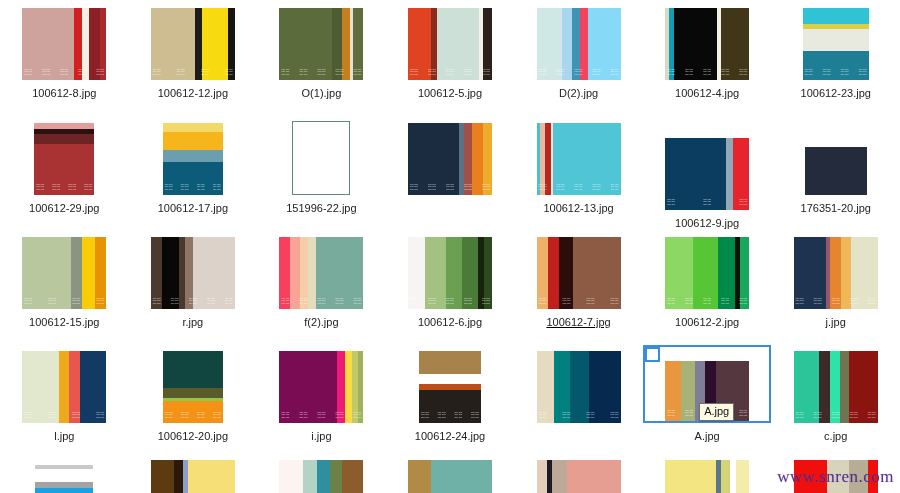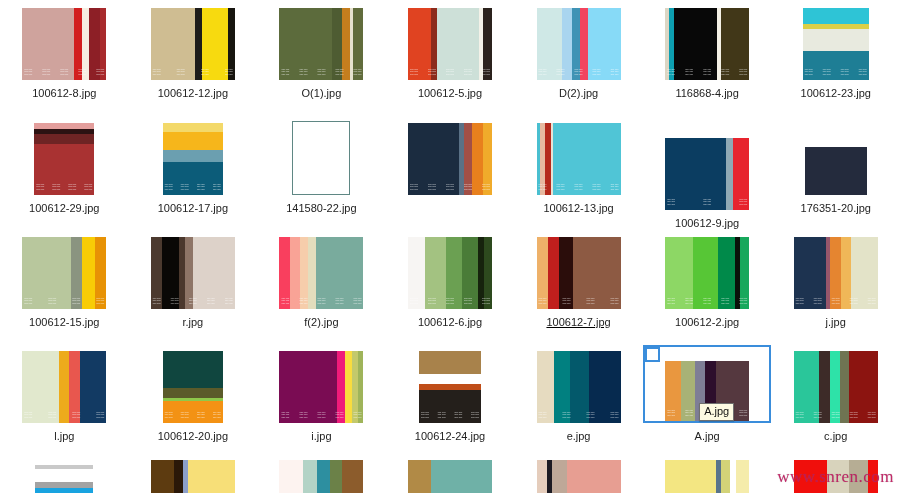--- a/index.html
+++ b/index.html
@@ -92,21 +92,21 @@
     font-family:"Liberation Sans",sans-serif;
     box-shadow:0 1px 1px rgba(0,0,0,.18);
   }
   .watermark{
     position:absolute;
     right:6px;
     bottom:6px;
     font-family:"Liberation Serif","DejaVu Serif",serif;
     font-size:17px;
     letter-spacing:.5px;
-    color:#be185d;
+    color:#4c1d95;
     text-shadow:0 0 1px rgba(120,120,120,.55);
     opacity:.92;
     z-index:40;
     pointer-events:none;
   }
 </style>
 </head>
 <body>
 
 <div id="grid">
@@ -213,21 +213,21 @@
           <div class="band" style="background: rgb(65, 55, 24); width: 34%;"></div>
           <div class="swatch-codes">
             <div class="codecol">000 000<br>000 000<br>000 000</div>
             <div class="codecol">000 000<br>000 000<br>000 000</div>
             <div class="codecol">000 000<br>000 000<br>000 000</div>
             <div class="codecol">000 000<br>000 000<br>000 000</div>
             <div class="codecol">000 000<br>000 000<br>000 000</div>
           </div>
         </div>
       </div>
-      <div class="label">116868-4.jpg</div>
+      <div class="label">100612-4.jpg</div>
     </div>
     <div class="cell" style="left: 771.714px; top: 2px;">
       <div class="thumb-wrap">
         <div class="thumb horz" style="width: 66px; height: 72px;">
           <div class="band" style="background: rgb(46, 196, 214); height: 22%;"></div>
           <div class="band" style="background: rgb(219, 207, 71); height: 7%;"></div>
           <div class="band" style="background: rgb(232, 234, 223); height: 31%;"></div>
           <div class="band" style="background: rgb(30, 126, 149); height: 40%;"></div>
           <div class="swatch-codes">
             <div class="codecol">000 000<br>000 000<br>000 000</div>
@@ -272,21 +272,21 @@
         </div>
       </div>
       <div class="label">100612-17.jpg</div>
     </div>
     <div class="cell" style="left: 257.429px; top: 117px;">
       <div class="thumb-wrap">
         <div class="thumb horz" style="width: 56px; height: 72px; border: 1px solid rgb(95, 135, 132);">
           <div class="band" style="background: rgb(255, 255, 255); height: 100%;"></div>
         </div>
       </div>
-      <div class="label">141580-22.jpg</div>
+      <div class="label">151996-22.jpg</div>
     </div>
     <div class="cell" style="left: 386px; top: 117px;">
       <div class="thumb-wrap">
         <div class="thumb vert" style="width: 84px; height: 72px;">
           <div class="band" style="background: rgb(27, 44, 64); width: 61%;"></div>
           <div class="band" style="background: rgb(90, 113, 134); width: 6%;"></div>
           <div class="band" style="background: rgb(162, 79, 70); width: 9%;"></div>
           <div class="band" style="background: rgb(232, 128, 29); width: 13%;"></div>
           <div class="band" style="background: rgb(240, 171, 43); width: 11%;"></div>
           <div class="swatch-codes">
@@ -549,21 +549,20 @@
           <div class="band" style="background: rgb(3, 89, 107); width: 22%;"></div>
           <div class="band" style="background: rgb(6, 42, 79); width: 38%;"></div>
           <div class="swatch-codes">
             <div class="codecol">000 000<br>000 000<br>000 000</div>
             <div class="codecol">000 000<br>000 000<br>000 000</div>
             <div class="codecol">000 000<br>000 000<br>000 000</div>
             <div class="codecol">000 000<br>000 000<br>000 000</div>
           </div>
         </div>
       </div>
-      <div class="label">e.jpg</div>
     </div>
     <div class="cell selected" style="left: 643.143px; top: 345px;">
       <div class="thumb-wrap">
         <div class="thumb vert" style="width: 84px; height: 60px;">
           <div class="band" style="background: rgb(233, 151, 63); width: 19%;"></div>
           <div class="band" style="background: rgb(168, 178, 118); width: 17%;"></div>
           <div class="band" style="background: rgb(126, 126, 150); width: 11%;"></div>
           <div class="band" style="background: rgb(45, 14, 44); width: 13%;"></div>
           <div class="band" style="background: rgb(85, 56, 63); width: 40%;"></div>
           <div class="swatch-codes">

